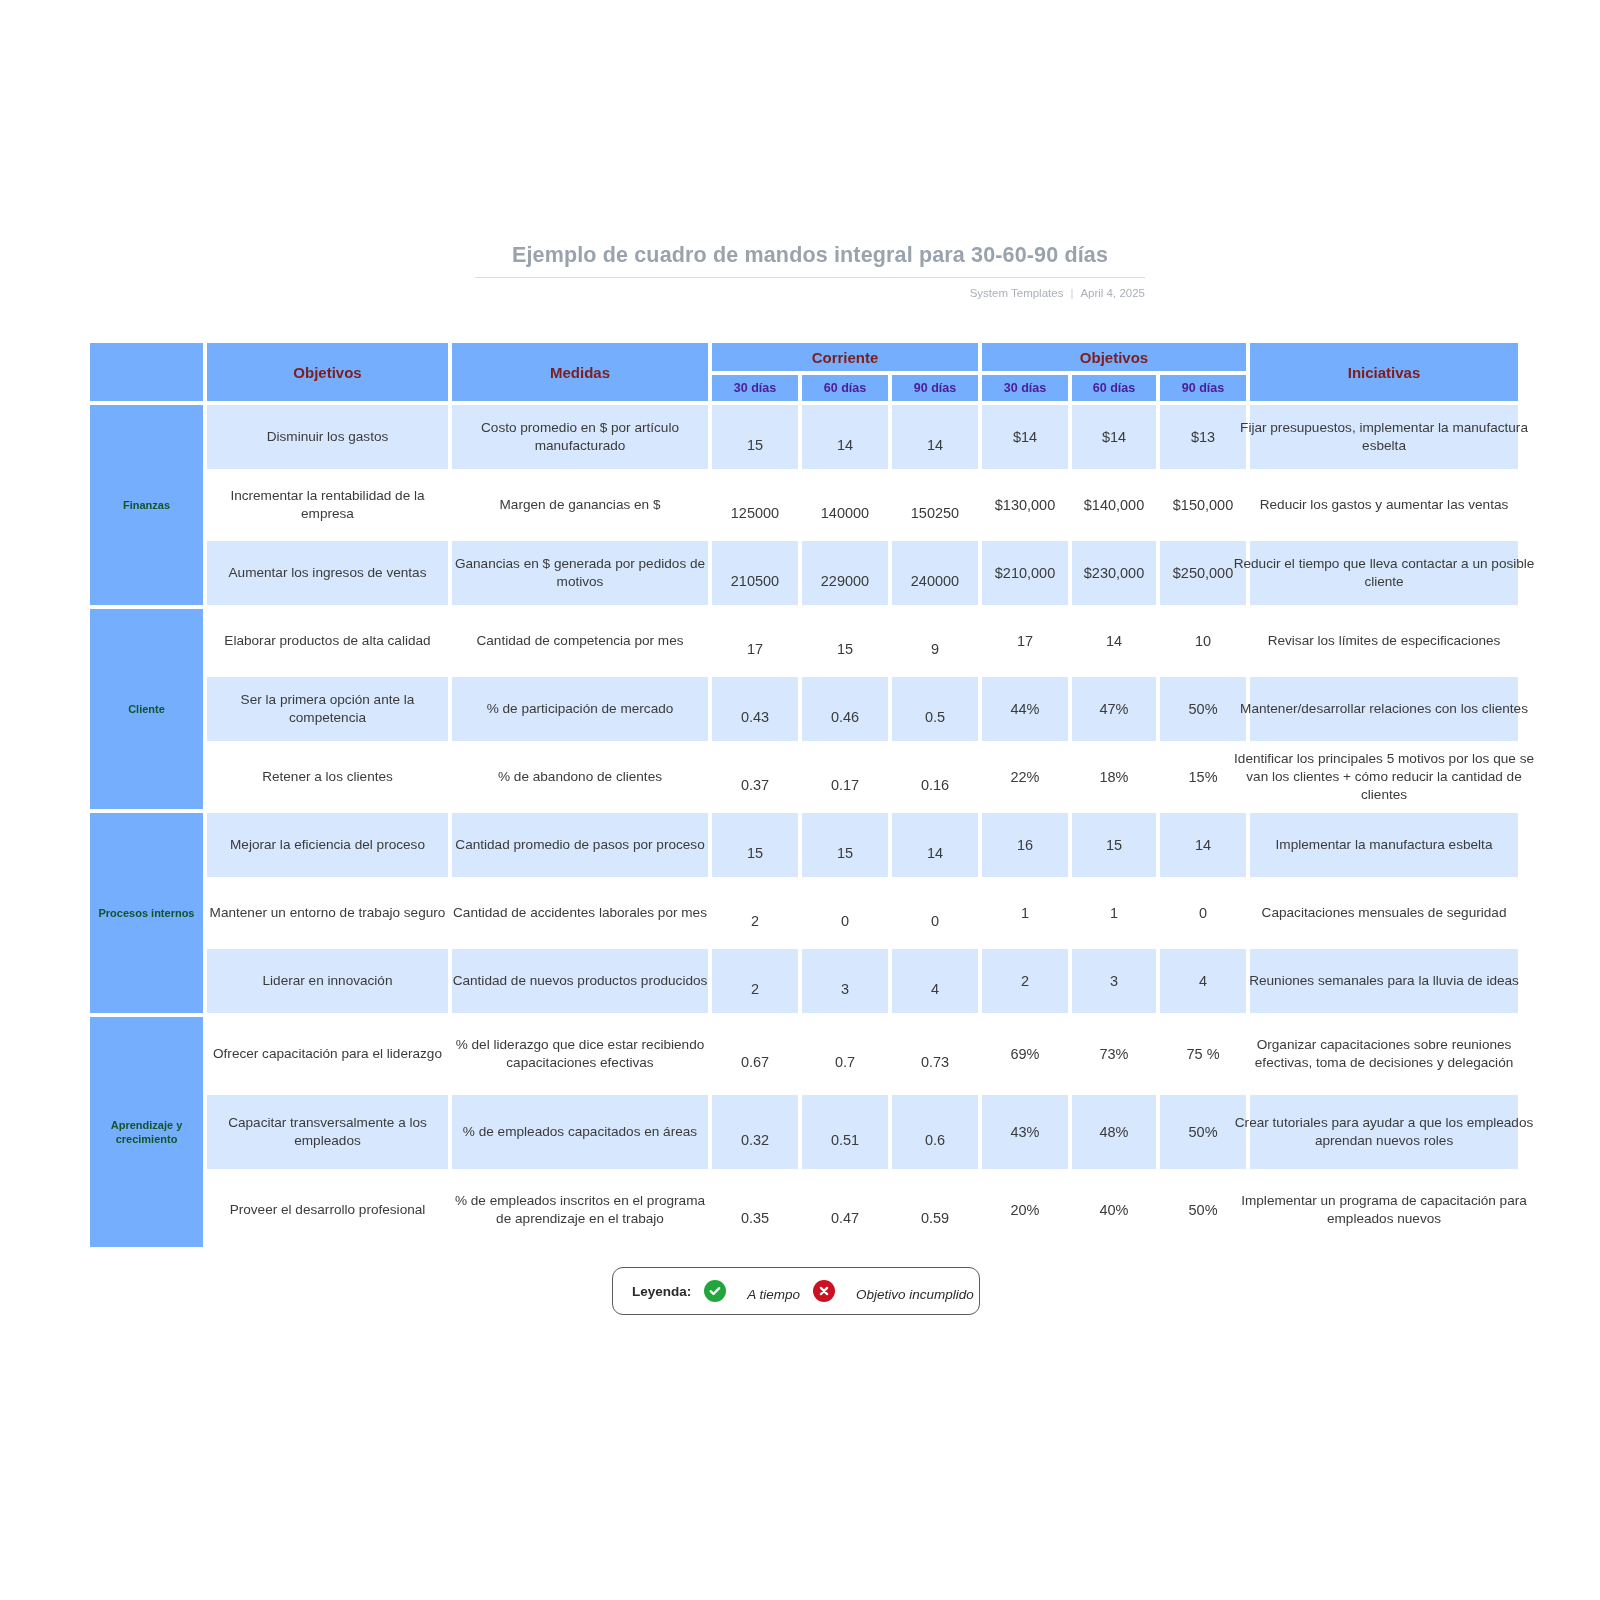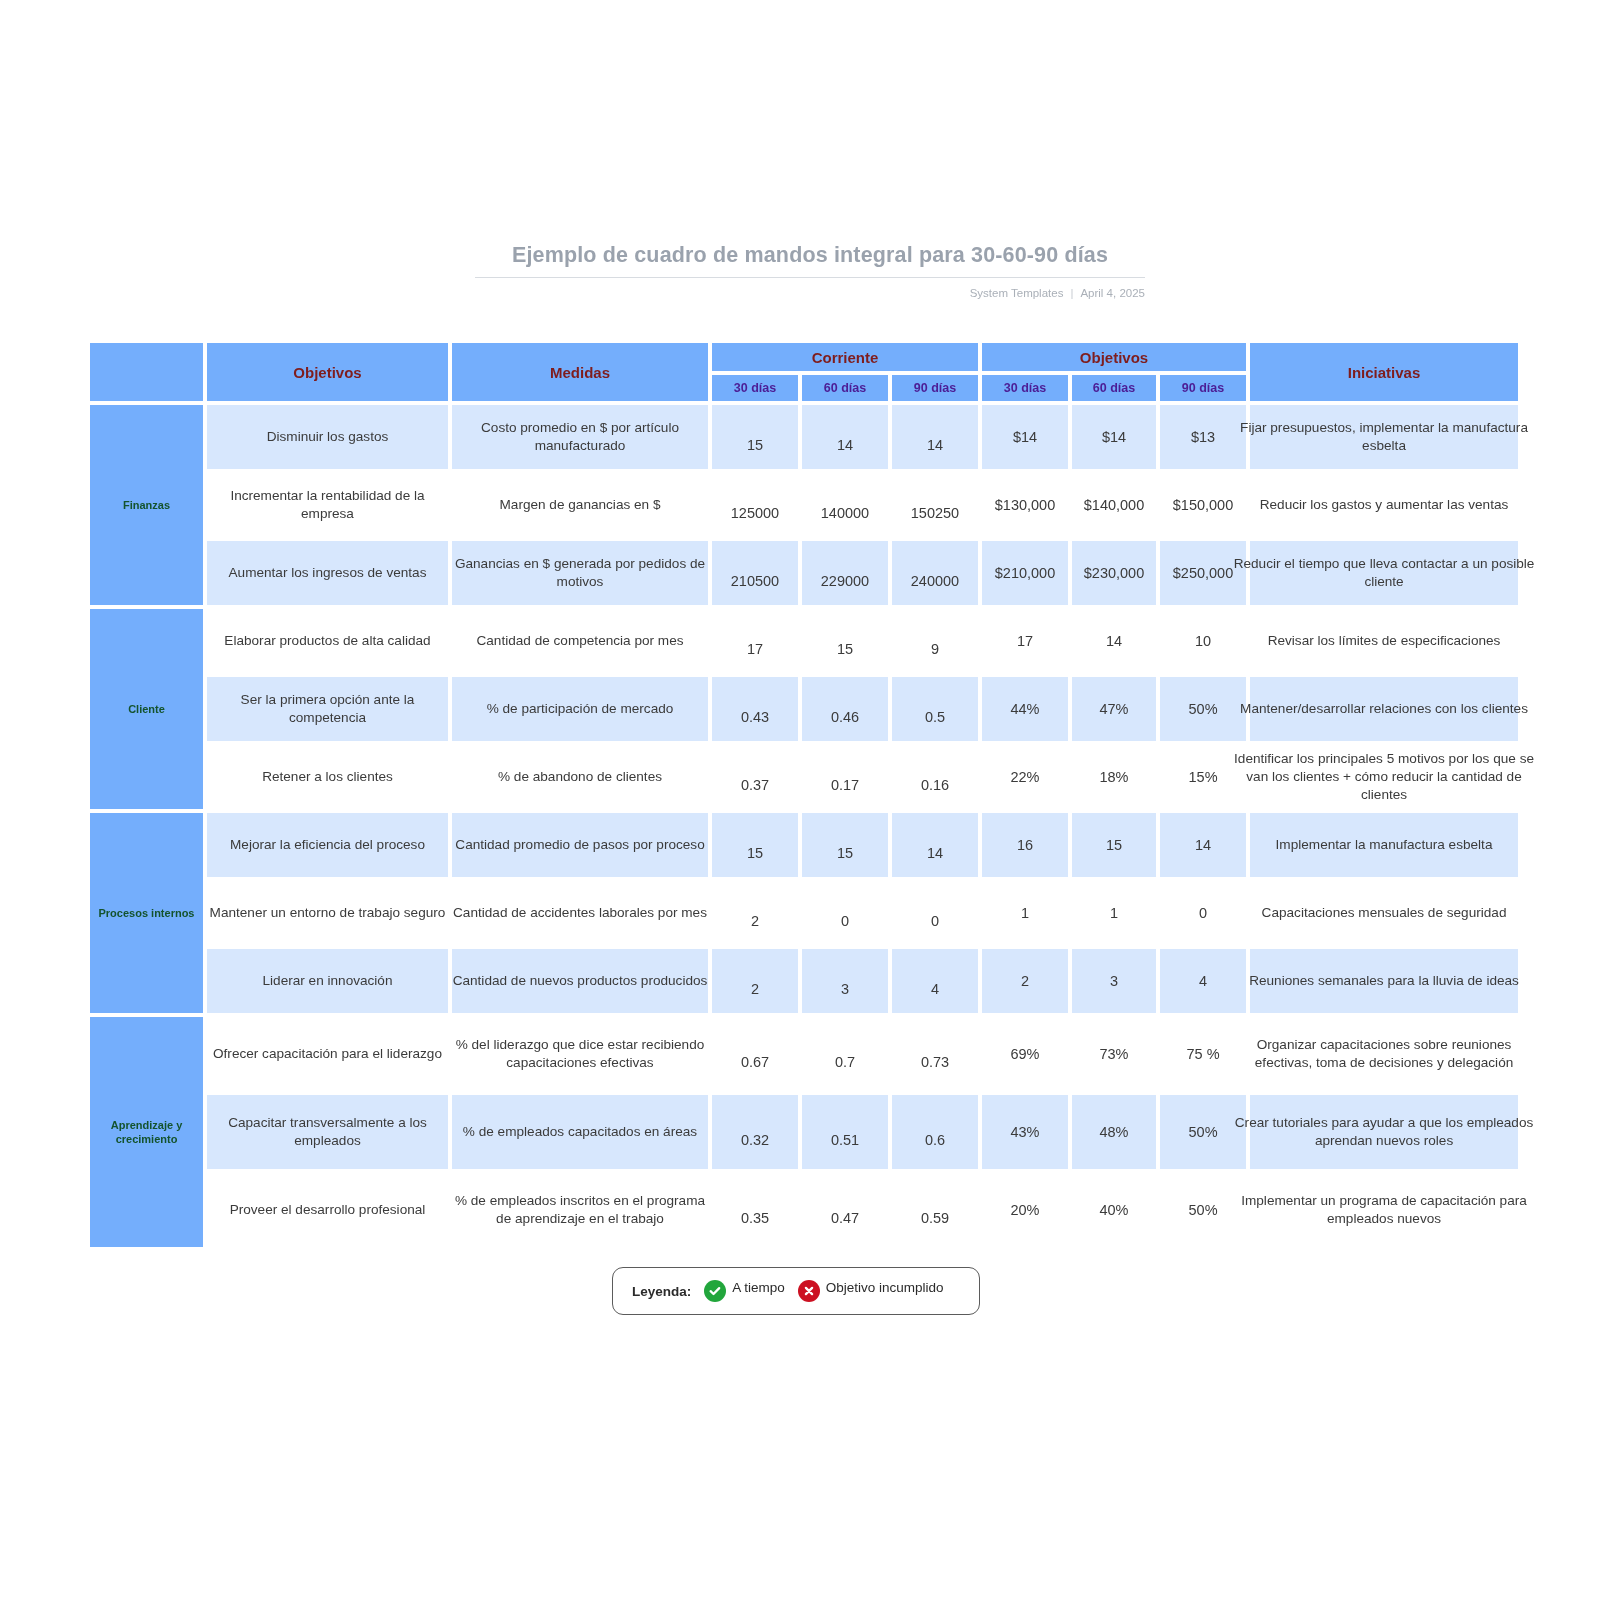--- a/index.html
+++ b/index.html
@@ -156,23 +156,24 @@
     padding: 0 19px;
   }
   #legend-label {
     font-size: 13.5px;
     font-weight: bold;
     color: #2b2b2b;
     white-space: nowrap;
   }
   .legend-item {
     display: flex;
-    align-items: flex-start;
-    gap: 6px;
+    align-items: flex-end;
+    gap: 21px;
     white-space: nowrap;
+    font-style: italic;
   }
   .legend-item .lbl {
     font-size: 13.5px;
     color: #2b2b2b;
   }
   .badge {
     width: 22px;
     height: 22px;
     border-radius: 50%;
     display: inline-flex;

